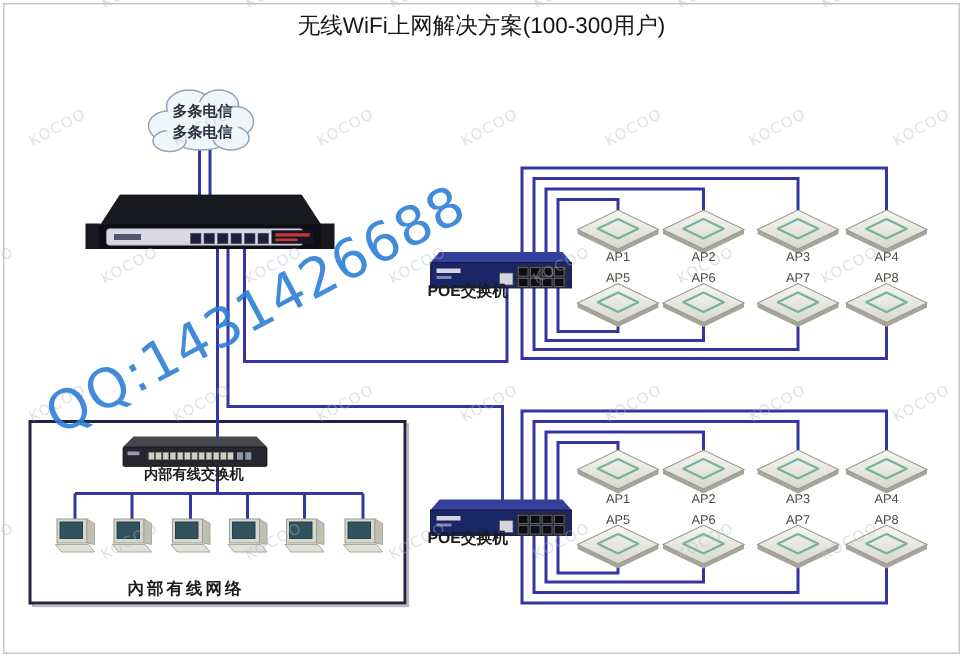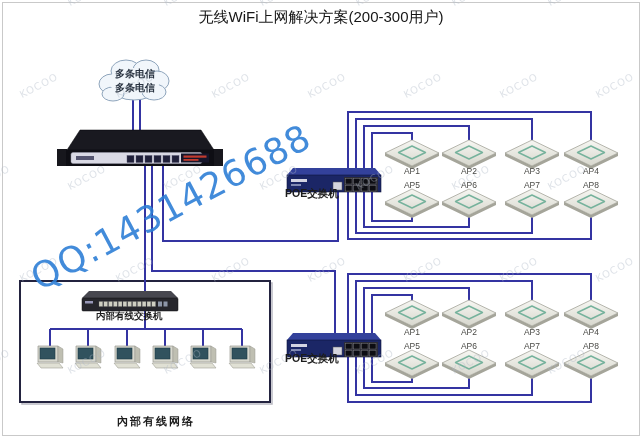--- a/index.html
+++ b/index.html
@@ -5,21 +5,21 @@
   html,body{margin:0;padding:0;background:#fff;}
   .stage{position:relative;width:642px;height:438px;background:#ffffff;overflow:hidden;
          font-family:"Liberation Sans",sans-serif;}
   .frame{position:absolute;left:2px;top:2px;right:2px;bottom:2px;border:1px solid #c9c9c9;z-index:0;}
   svg.diagram{position:absolute;left:0;top:0;z-index:1;}
   .lbl{position:absolute;z-index:4;color:#1c1c1c;white-space:nowrap;}
   .title{left:0;right:0;top:8px;text-align:center;font-size:15px;color:#161616;}
   .cloud-t{width:60px;text-align:center;font-size:10px;font-weight:600;color:#2a3442;}
   .dev{font-size:10px;font-weight:600;}
   .ap-lbl{width:34px;text-align:center;font-size:8.5px;font-weight:400;color:#4a4a46;}
-  .lanbox{width:110px;text-align:right;font-size:11px;font-weight:600;letter-spacing:2px;margin-top:29px;}
+  .lanbox{width:110px;text-align:left;font-size:11px;font-weight:600;letter-spacing:2px;}
   .lansw{font-size:9.5px;font-weight:600;}
   .poe{font-size:10.5px;font-weight:600;}
   .qqmark{position:absolute;left:24px;top:262px;z-index:6;font-family:"DejaVu Sans",sans-serif;
           font-size:36px;color:#2e7fd6;opacity:0.9;transform:rotate(-28deg);transform-origin:0 0;
           white-space:nowrap;letter-spacing:1px;}
   .tiles{position:absolute;left:0;top:0;width:642px;height:438px;z-index:3;pointer-events:none;overflow:hidden;}
   .tile{position:absolute;font-size:10px;letter-spacing:1px;color:#aeb8c6;opacity:0.4;
         transform:rotate(-28deg);font-family:"DejaVu Sans",sans-serif;}
 </style>
 </head>
@@ -221,21 +221,21 @@
       <span class="tile" style="left: 594px; top: 264px;">KOCOO</span>
       <span class="tile" style="left: -30px; top: 356px;">KOCOO</span>
       <span class="tile" style="left: 66px; top: 356px;">KOCOO</span>
       <span class="tile" style="left: 162px; top: 356px;">KOCOO</span>
       <span class="tile" style="left: 258px; top: 356px;">KOCOO</span>
       <span class="tile" style="left: 354px; top: 356px;">KOCOO</span>
       <span class="tile" style="left: 450px; top: 356px;">KOCOO</span>
       <span class="tile" style="left: 546px; top: 356px;">KOCOO</span>
     </div>
 
-  <div class="lbl title">无线WiFi上网解决方案(200-300用户)</div>
+  <div class="lbl title">无线WiFi上网解决方案(100-300用户)</div>
   <div class="lbl cloud-t" style="left:105px;top:67px;">多条电信</div>
   <div class="lbl cloud-t" style="left:105px;top:81px;">多条电信</div>
   <div class="lbl poe" style="left:285px;top:187px;">POE交换机</div>
   <div class="lbl poe" style="left:285px;top:352px;">POE交换机</div>
   <div class="lbl lansw" style="left:96px;top:310px;">内部有线交换机</div>
   <div class="lbl lanbox" style="left:85px;top:385px;">內部有线网络</div>
 
   <div class="lbl ap-lbl" style="left:395px;top:166px;">AP1</div>
   <div class="lbl ap-lbl" style="left:452px;top:166px;">AP2</div>
   <div class="lbl ap-lbl" style="left:515px;top:166px;">AP3</div>

